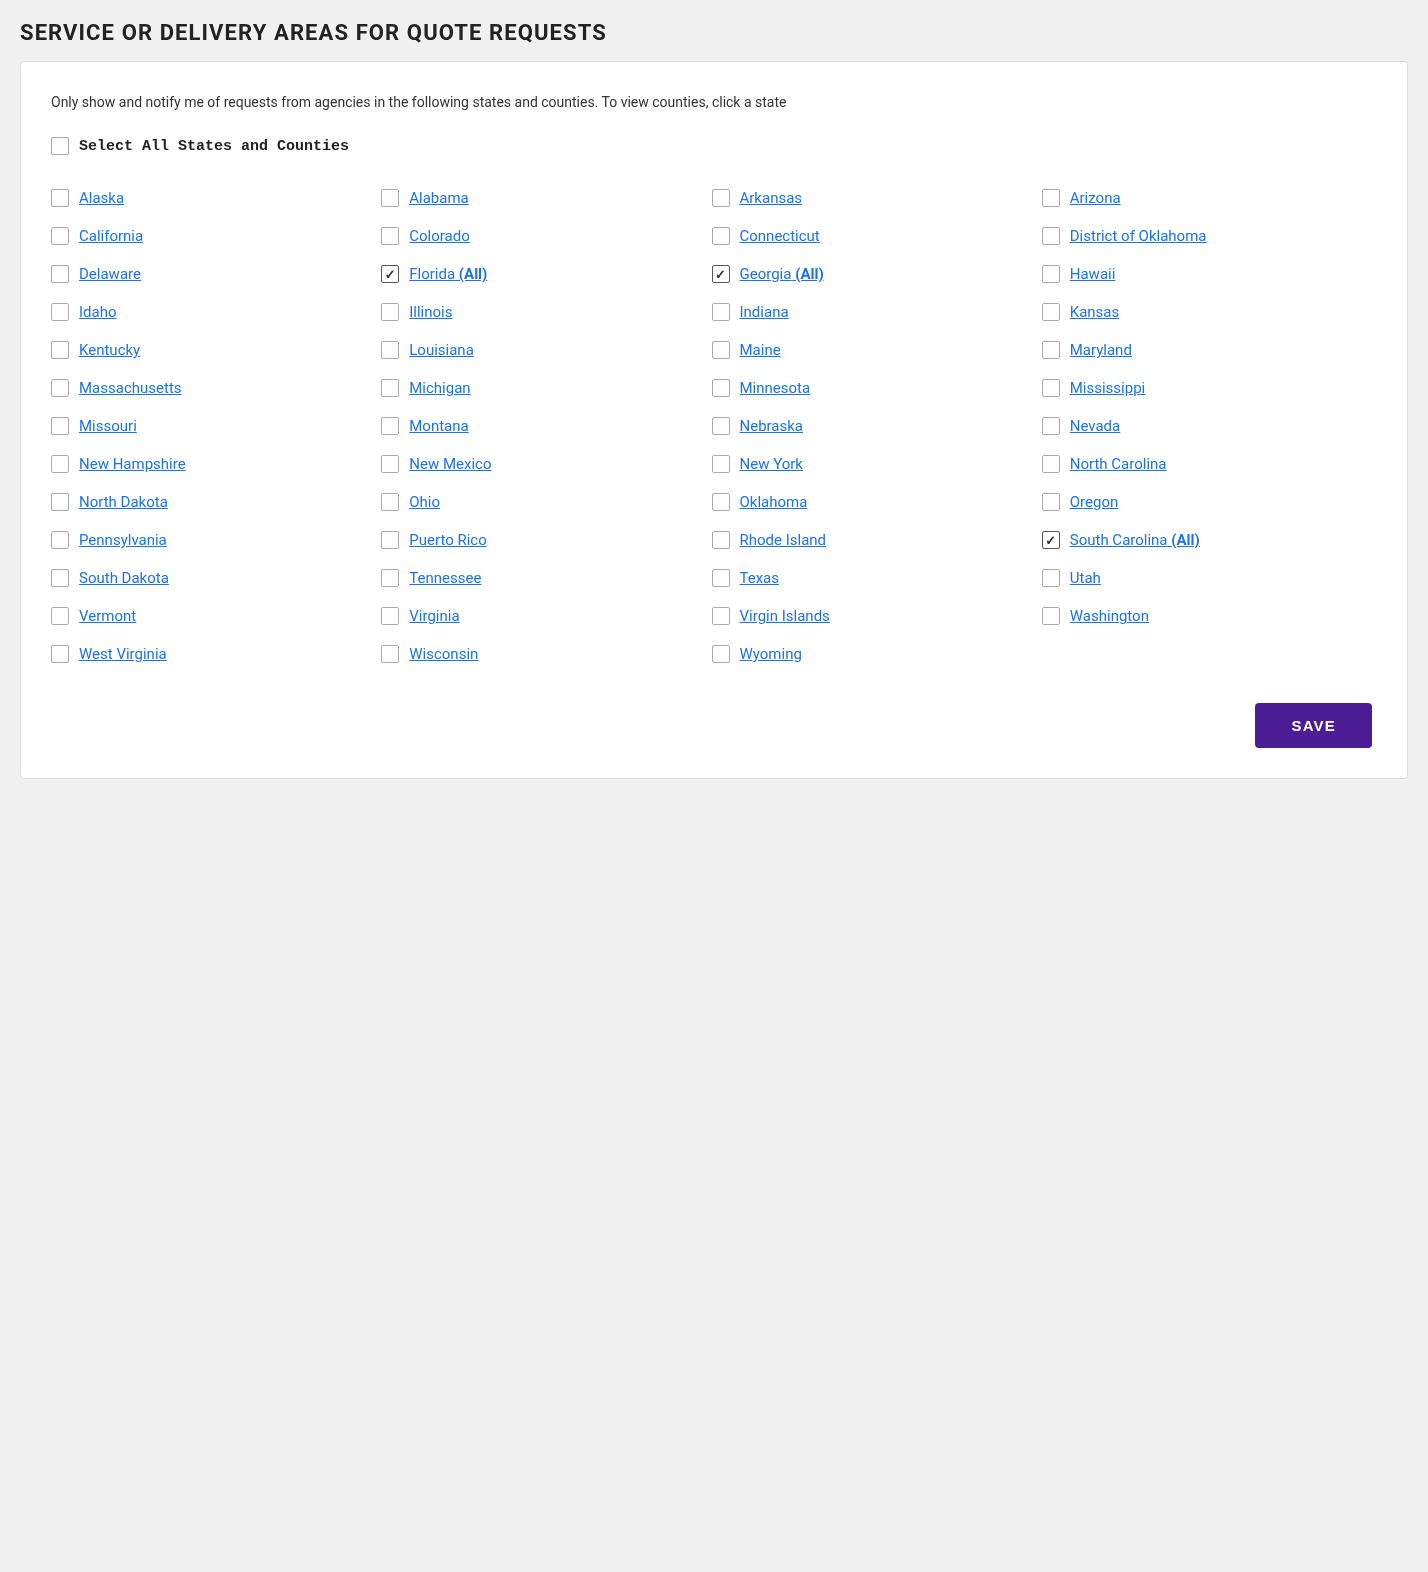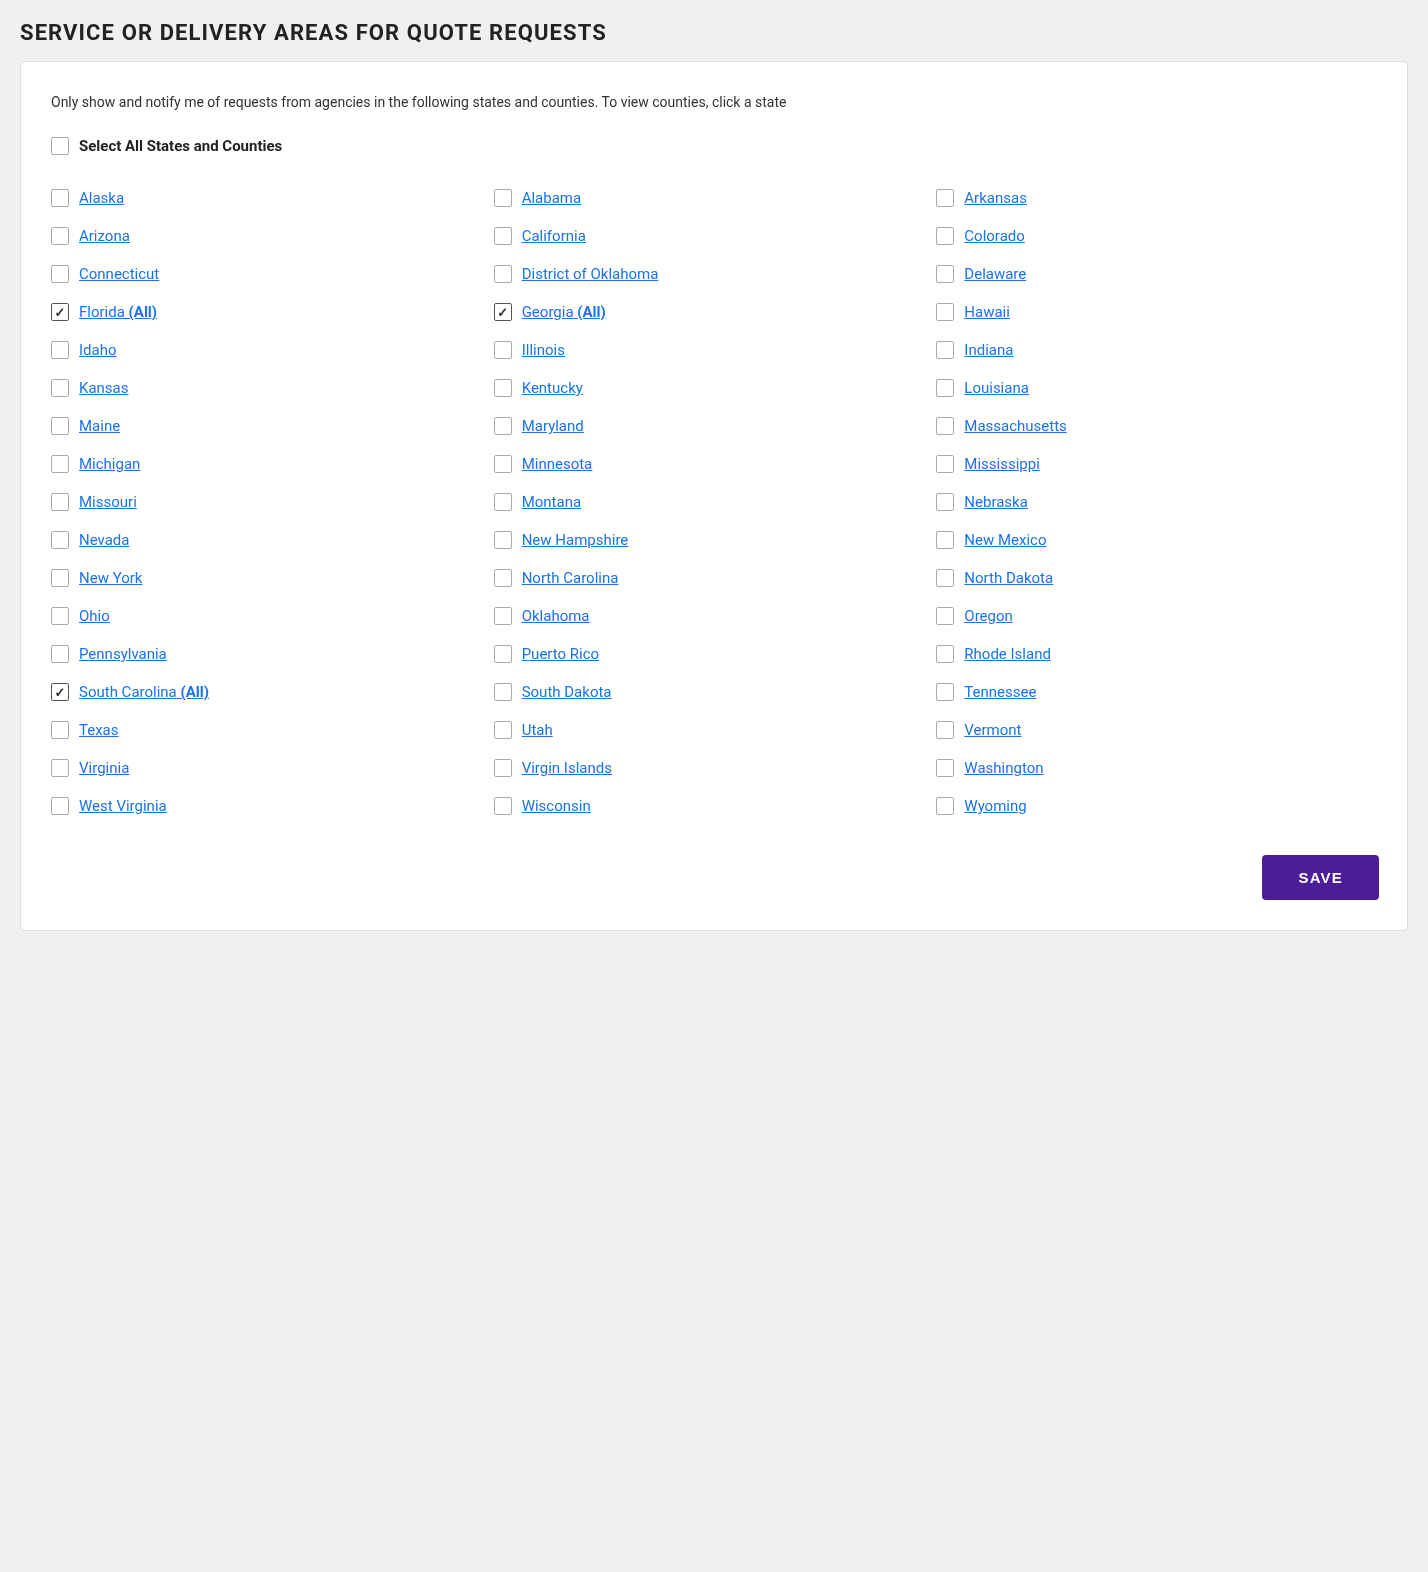--- a/index.html
+++ b/index.html
@@ -14,42 +14,43 @@
       font-weight: 700;
       letter-spacing: 0.05em;
       color: #222;
       margin-bottom: 16px;
       text-transform: uppercase;
     }
     .card {
       background: #fff;
       border: 1px solid #ddd;
       border-radius: 4px;
-      padding: 30px 28px 30px 30px;
+      padding: 30px 35px 30px 30px;
     }
     .description {
       font-size: 14px;
       color: #333;
       margin-bottom: 24px;
       line-height: 1.5;
     }
     .select-all-row {
       display: flex;
       align-items: center;
       gap: 10px;
       margin-bottom: 24px;
+      font-family: Liberation Mono, monospace;
     }
     .select-all-label {
       font-size: 15px;
       font-weight: 700;
       color: #222;
     }
     .states-grid {
       display: grid;
-      grid-template-columns: repeat(3, 1fr);
+      grid-template-columns: repeat(4, 1fr);
       gap: 0;
     }
     .state-item {
       display: flex;
       align-items: center;
       gap: 10px;
       padding: 10px 0;
     }
     .state-link {
       font-size: 15px;

